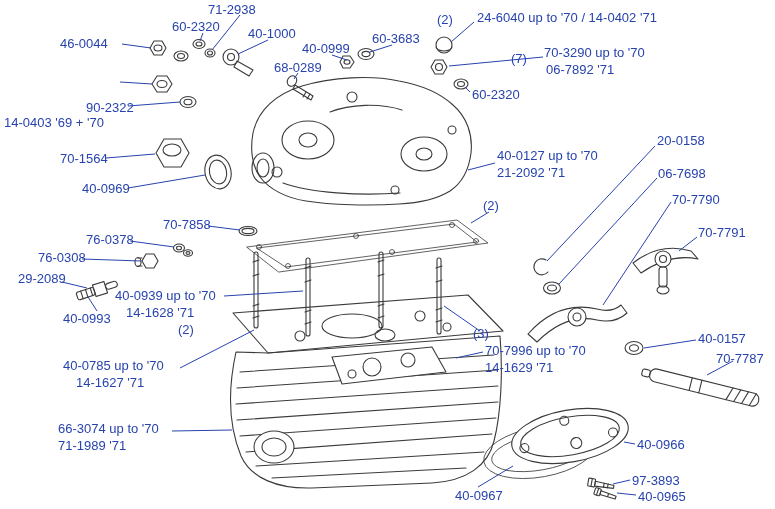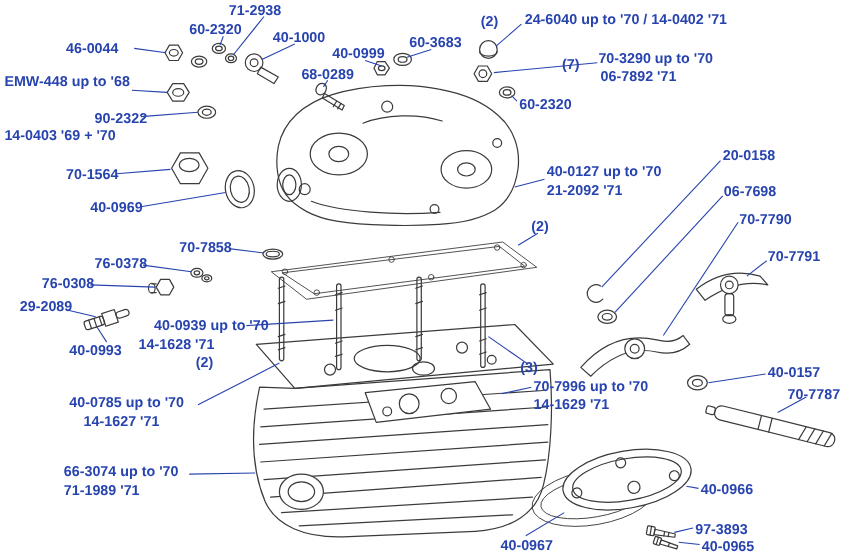--- a/index.html
+++ b/index.html
@@ -13,21 +13,21 @@
     position:relative;
     width:775px;height:509px;
     background:var(--bg-color);
     overflow:hidden;
     font-family:"Liberation Sans",sans-serif;
   }
   .diagram-page svg{position:absolute;left:0;top:0;}
   .art{stroke:var(--art-color);stroke-width:1.1;fill:none;stroke-linejoin:round;stroke-linecap:round;}
   .art-thin{stroke:var(--art-color);stroke-width:0.8;fill:none;stroke-linejoin:round;stroke-linecap:round;}
   .leader{stroke:var(--leader-color);stroke-width:1;fill:none;}
-  .label-layer{position:absolute;left:0;top:0;width:100%;height:100%;z-index:5;pointer-events:none;font-weight:bold;}
+  .label-layer{position:absolute;left:0;top:0;width:100%;height:100%;z-index:5;pointer-events:none;}
   .part-label{
     position:absolute;
     font-size:13px;
     line-height:15px;
     color:var(--label-color);
     white-space:nowrap;
   }
 </style>
 </head>
 <body>
@@ -311,38 +311,37 @@
       <div class="part-label" style="left: 248px; top: 26px;">40-1000</div>
       <div class="part-label" style="left: 60px; top: 36px;">46-0044</div>
       <div class="part-label" style="left: 302px; top: 41px;">40-0999</div>
       <div class="part-label" style="left: 372px; top: 31px;">60-3683</div>
       <div class="part-label" style="left: 437px; top: 12px;">(2)</div>
       <div class="part-label" style="left: 477px; top: 10px;">24-6040 up to '70 / 14-0402 '71</div>
       <div class="part-label" style="left: 274px; top: 60px;">68-0289</div>
       <div class="part-label" style="left: 511px; top: 51px;">(7)</div>
       <div class="part-label" style="left: 544px; top: 45px;">70-3290 up to  '70</div>
       <div class="part-label" style="left: 546px; top: 62px;">06-7892 '71</div>
-      <div class="part-label" style="left: 4px; top: 66px;">EMW-448 up to '68</div>
       <div class="part-label" style="left: 4px; top: 82px; margin-top: 33px;">14-0403 '69 + '70</div>
       <div class="part-label" style="left: 86px; top: 100px;">90-2322</div>
       <div class="part-label" style="left: 472px; top: 87px;">60-2320</div>
       <div class="part-label" style="left: 60px; top: 151px;">70-1564</div>
       <div class="part-label" style="left: 82px; top: 181px;">40-0969</div>
       <div class="part-label" style="left: 497px; top: 148px;">40-0127 up to '70</div>
       <div class="part-label" style="left: 497px; top: 165px;">21-2092 '71</div>
       <div class="part-label" style="left: 657px; top: 133px;">20-0158</div>
       <div class="part-label" style="left: 658px; top: 166px;">06-7698</div>
       <div class="part-label" style="left: 672px; top: 192px;">70-7790</div>
       <div class="part-label" style="left: 483px; top: 198px;">(2)</div>
       <div class="part-label" style="left: 163px; top: 217px;">70-7858</div>
       <div class="part-label" style="left: 698px; top: 225px;">70-7791</div>
       <div class="part-label" style="left: 86px; top: 232px;">76-0378</div>
       <div class="part-label" style="left: 38px; top: 250px;">76-0308</div>
       <div class="part-label" style="left: 18px; top: 271px;">29-2089</div>
-      <div class="part-label" style="left: 140px; top: 288px;">40-0939 up to '70</div>
+      <div class="part-label" style="left: 115px; top: 288px;">40-0939 up to '70</div>
       <div class="part-label" style="left: 126px; top: 305px;">14-1628 '71</div>
       <div class="part-label" style="left: 178px; top: 322px;">(2)</div>
       <div class="part-label" style="left: 63px; top: 311px;">40-0993</div>
       <div class="part-label" style="left: 473px; top: 326px;">(3)</div>
       <div class="part-label" style="left: 485px; top: 343px;">70-7996 up to '70</div>
       <div class="part-label" style="left: 485px; top: 360px;">14-1629 '71</div>
       <div class="part-label" style="left: 698px; top: 331px;">40-0157</div>
       <div class="part-label" style="left: 716px; top: 351px;">70-7787</div>
       <div class="part-label" style="left: 63px; top: 358px;">40-0785 up to '70</div>
       <div class="part-label" style="left: 76px; top: 375px;">14-1627 '71</div>

